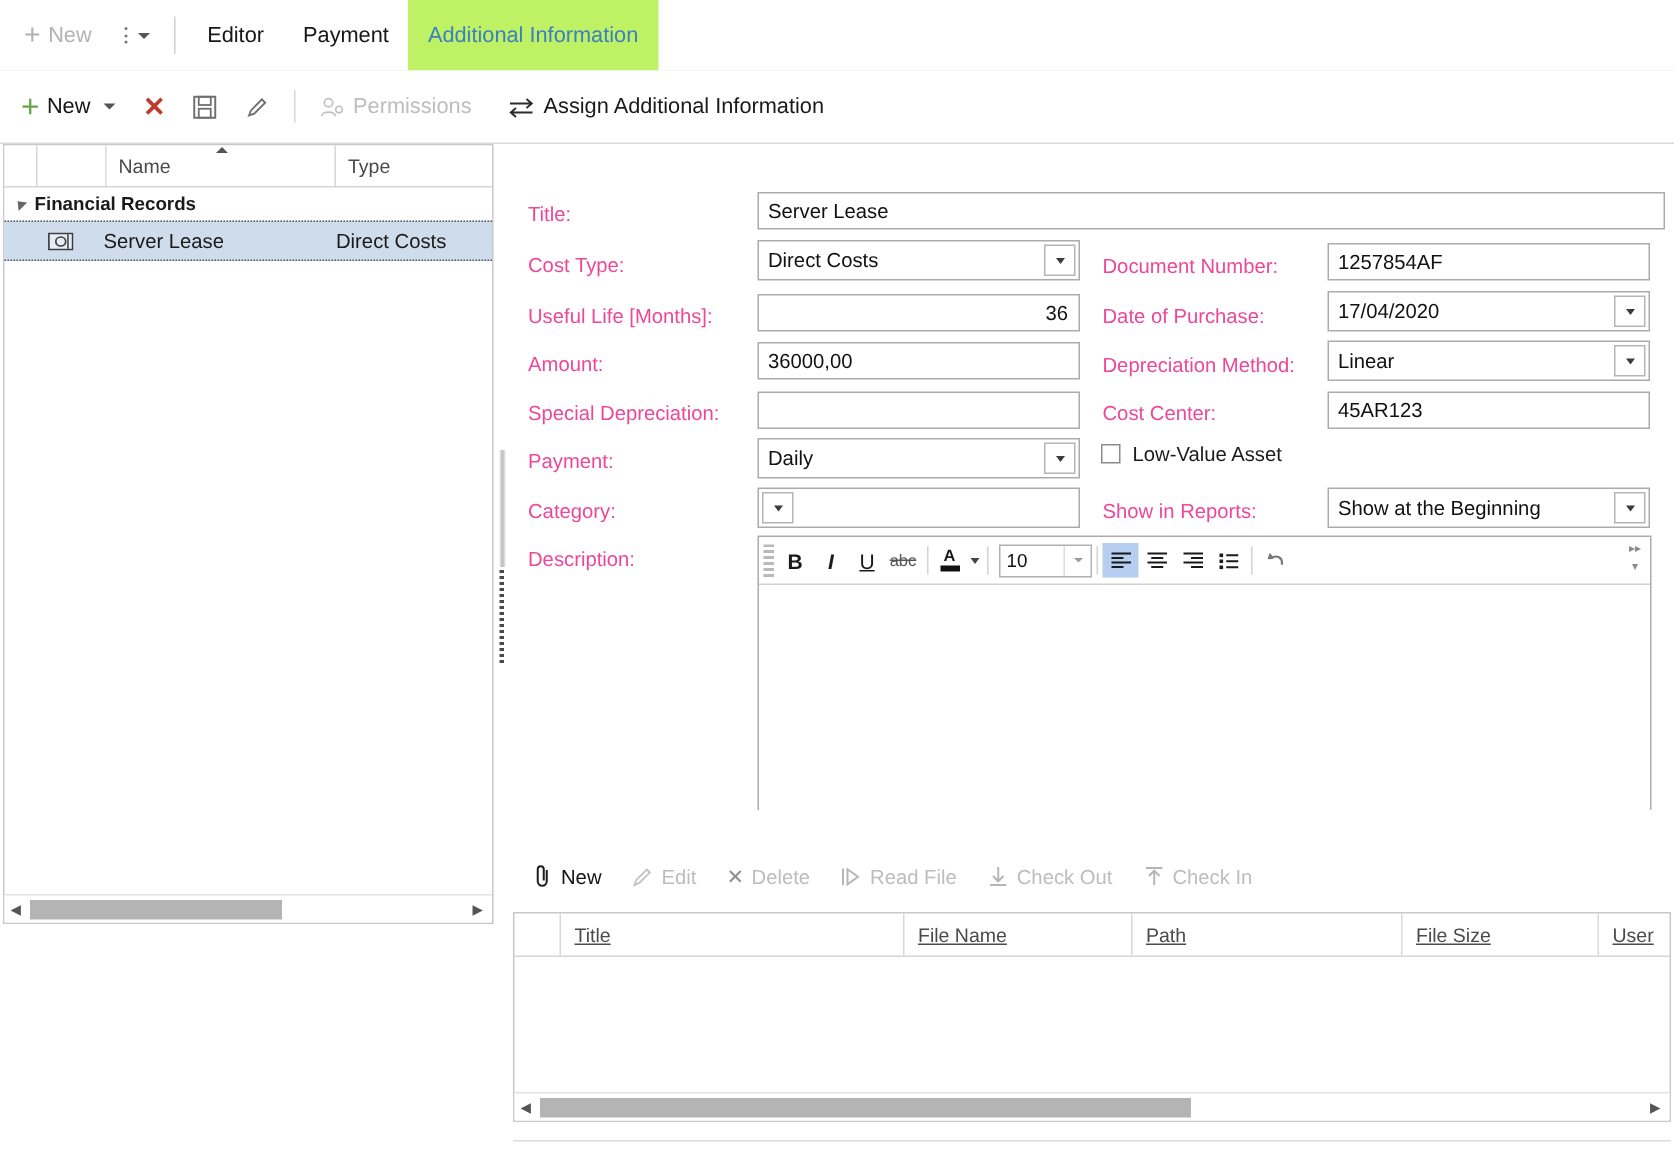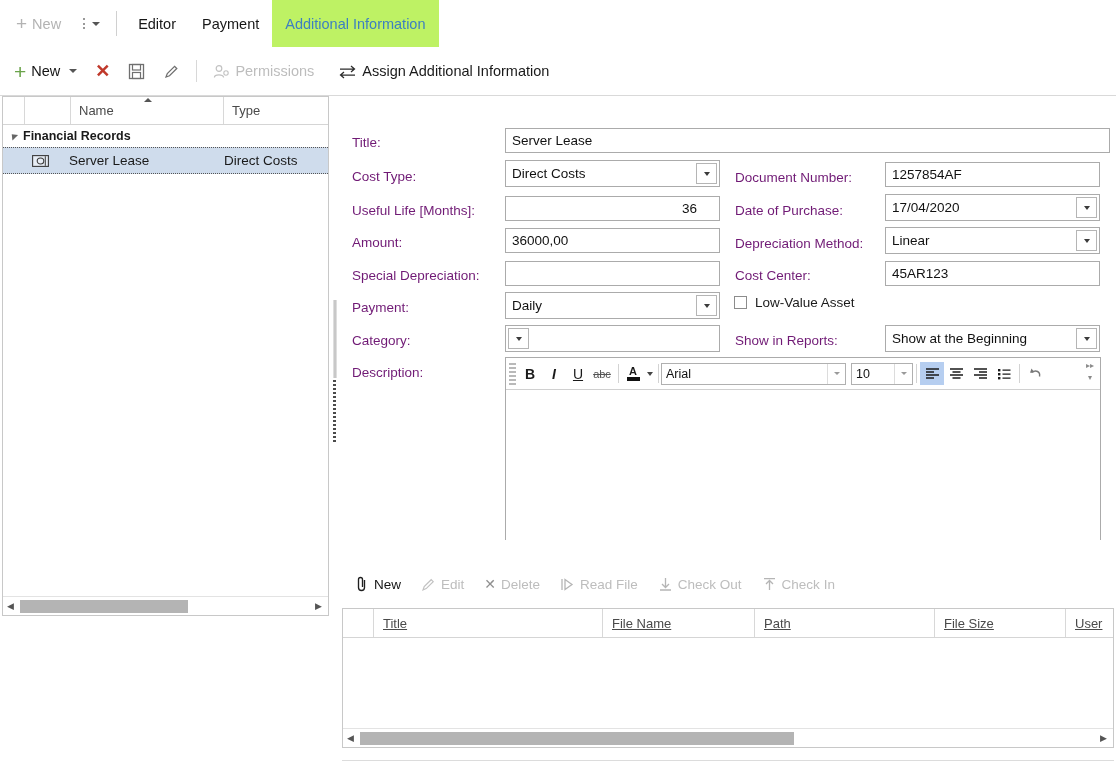--- a/index.html
+++ b/index.html
@@ -84,26 +84,26 @@
   .sbarrow{width:15px;height:15px;display:flex;align-items:center;justify-content:center;color:#555;font-size:9px;}
   .sbthumb{background:#b4b4b4;height:13px;}
   #splitgrip{
     position:absolute;left:333px;top:380px;width:3px;height:62px;
     background:repeating-linear-gradient(to bottom,#4a4a4a 0 2px,transparent 2px 4px);
   }
   #splitbar{position:absolute;left:333px;top:300px;width:4px;height:78px;
     background:linear-gradient(to right,#e9e9e9,#bdbdbd,#e9e9e9);}
   
   #form{position:absolute;left:340px;top:118px;width:770px;height:430px;}
-  .flabel{position:absolute;font-size:13.5px;color:#701a75;white-space:nowrap;}
+  .flabel{position:absolute;font-size:13.5px;color:#ec4899;white-space:nowrap;}
   .fin{
     position:absolute;box-sizing:border-box;border:1px solid #ababab;background:#fff;
     height:25px;font-size:13.5px;color:#111;display:flex;align-items:center;padding:0 6px;
   }
-  .fin.num{justify-content:flex-end;padding-right:22px;}
+  .fin.num{justify-content:flex-end;padding-right:7px;}
   .fdd{
     position:absolute;box-sizing:border-box;border:1px solid #ababab;background:#fff;
     height:27px;display:flex;align-items:stretch;font-size:13.5px;color:#111;
   }
   .fdd .val{flex:1;display:flex;align-items:center;padding:0 6px;}
   .fdd .btn{
     width:19px;margin:2px;border:1px solid #b5b5b5;background:#fff;
     display:flex;align-items:center;justify-content:center;
   }
   .ddcaret{width:0;height:0;border-left:3.5px solid transparent;border-right:3.5px solid transparent;border-top:4px solid #3b3b3b;}
@@ -339,26 +339,20 @@
       </span>
     <span class="tsep"></span>
     <span class="tbtn" style="flex-direction:column;gap:1px;width:20px">
       <span style="font-size:11px;font-weight:bold;line-height:10px">A</span>
       <span style="width:13px;height:4px;background:#111;display:block"></span>
     </span>
     <span class="tbtn" style="width:13px">
         <i class="ddcaret" style="border-top-color:#444"></i>
       </span>
     <span class="tsep" style="margin:0 2px"></span>
-    <span class="combo" style="width:185px">
-      <span class="cv">Arial</span>
-      <span class="cb">
-          <i class="ccaret"></i>
-        </span>
-    </span>
     <span class="combo" style="width:62px;margin-left:5px">
       <span class="cv">10</span>
       <span class="cb">
           <i class="ccaret"></i>
         </span>
     </span>
     <span class="tsep" style="margin:0 3px"></span>
     <span class="tbtn sel">
       <svg width="15" height="13" viewBox="0 0 15 13">
           <g stroke="#1a1a1a" stroke-width="1.3">

